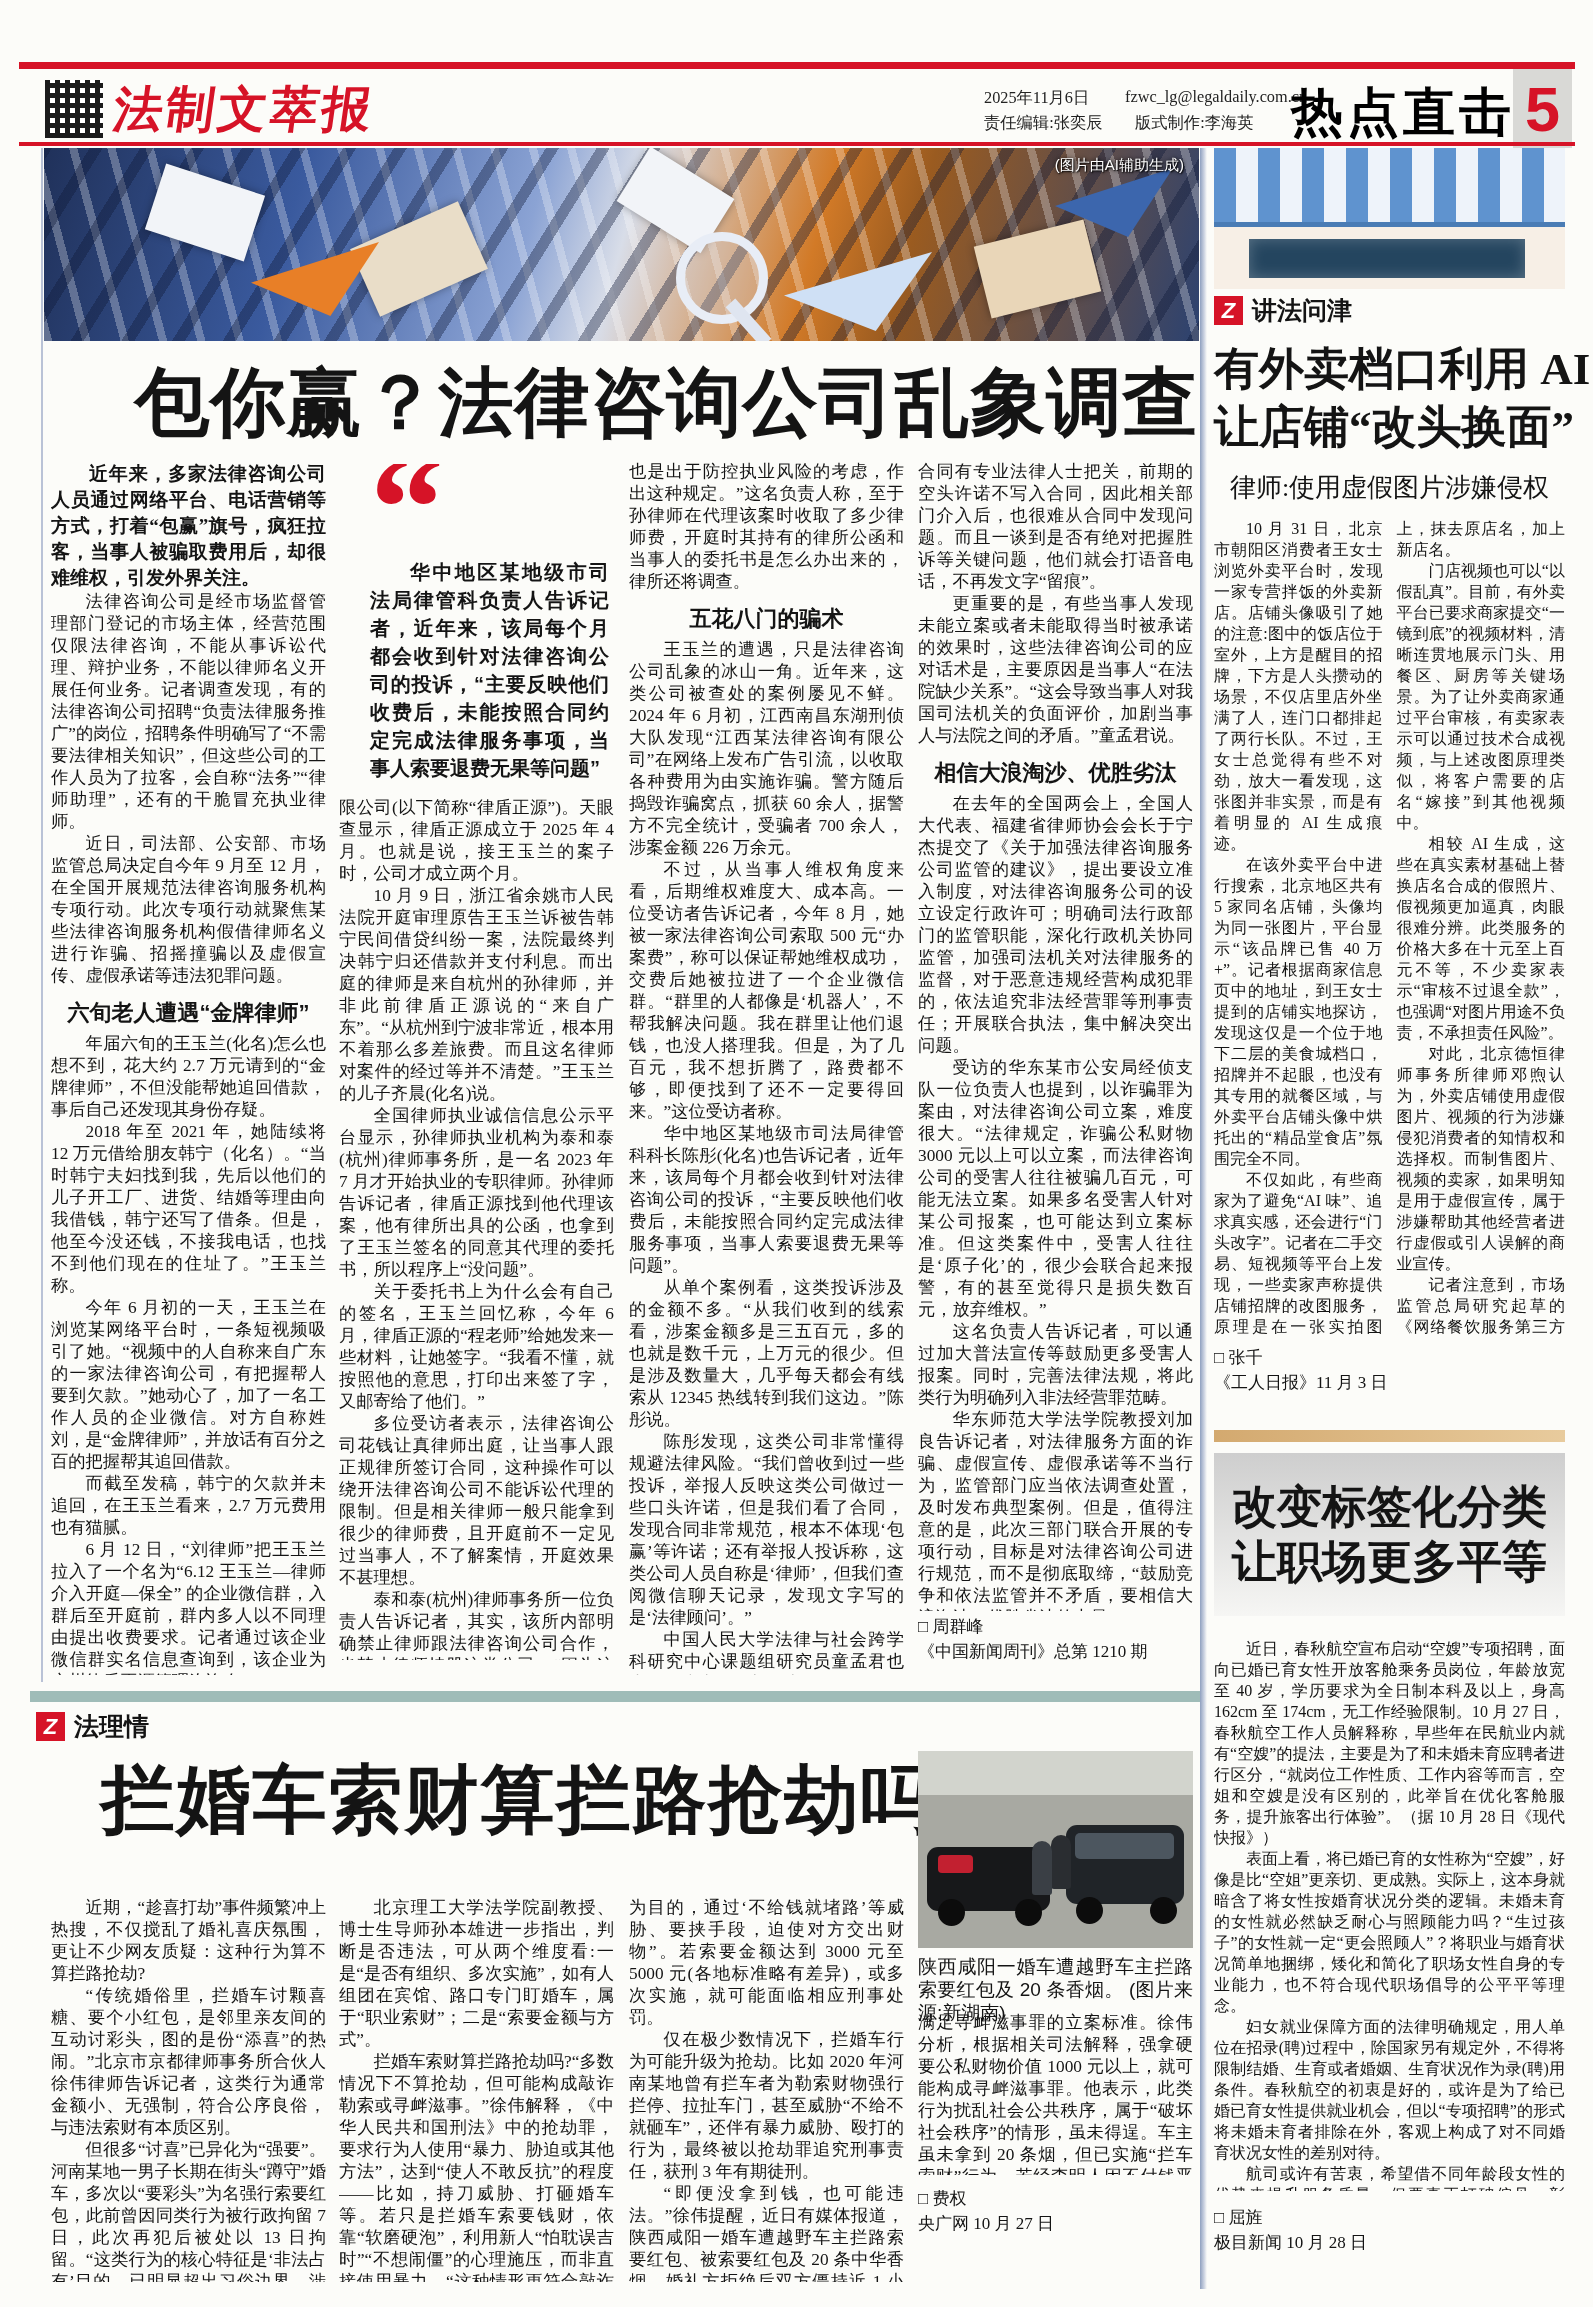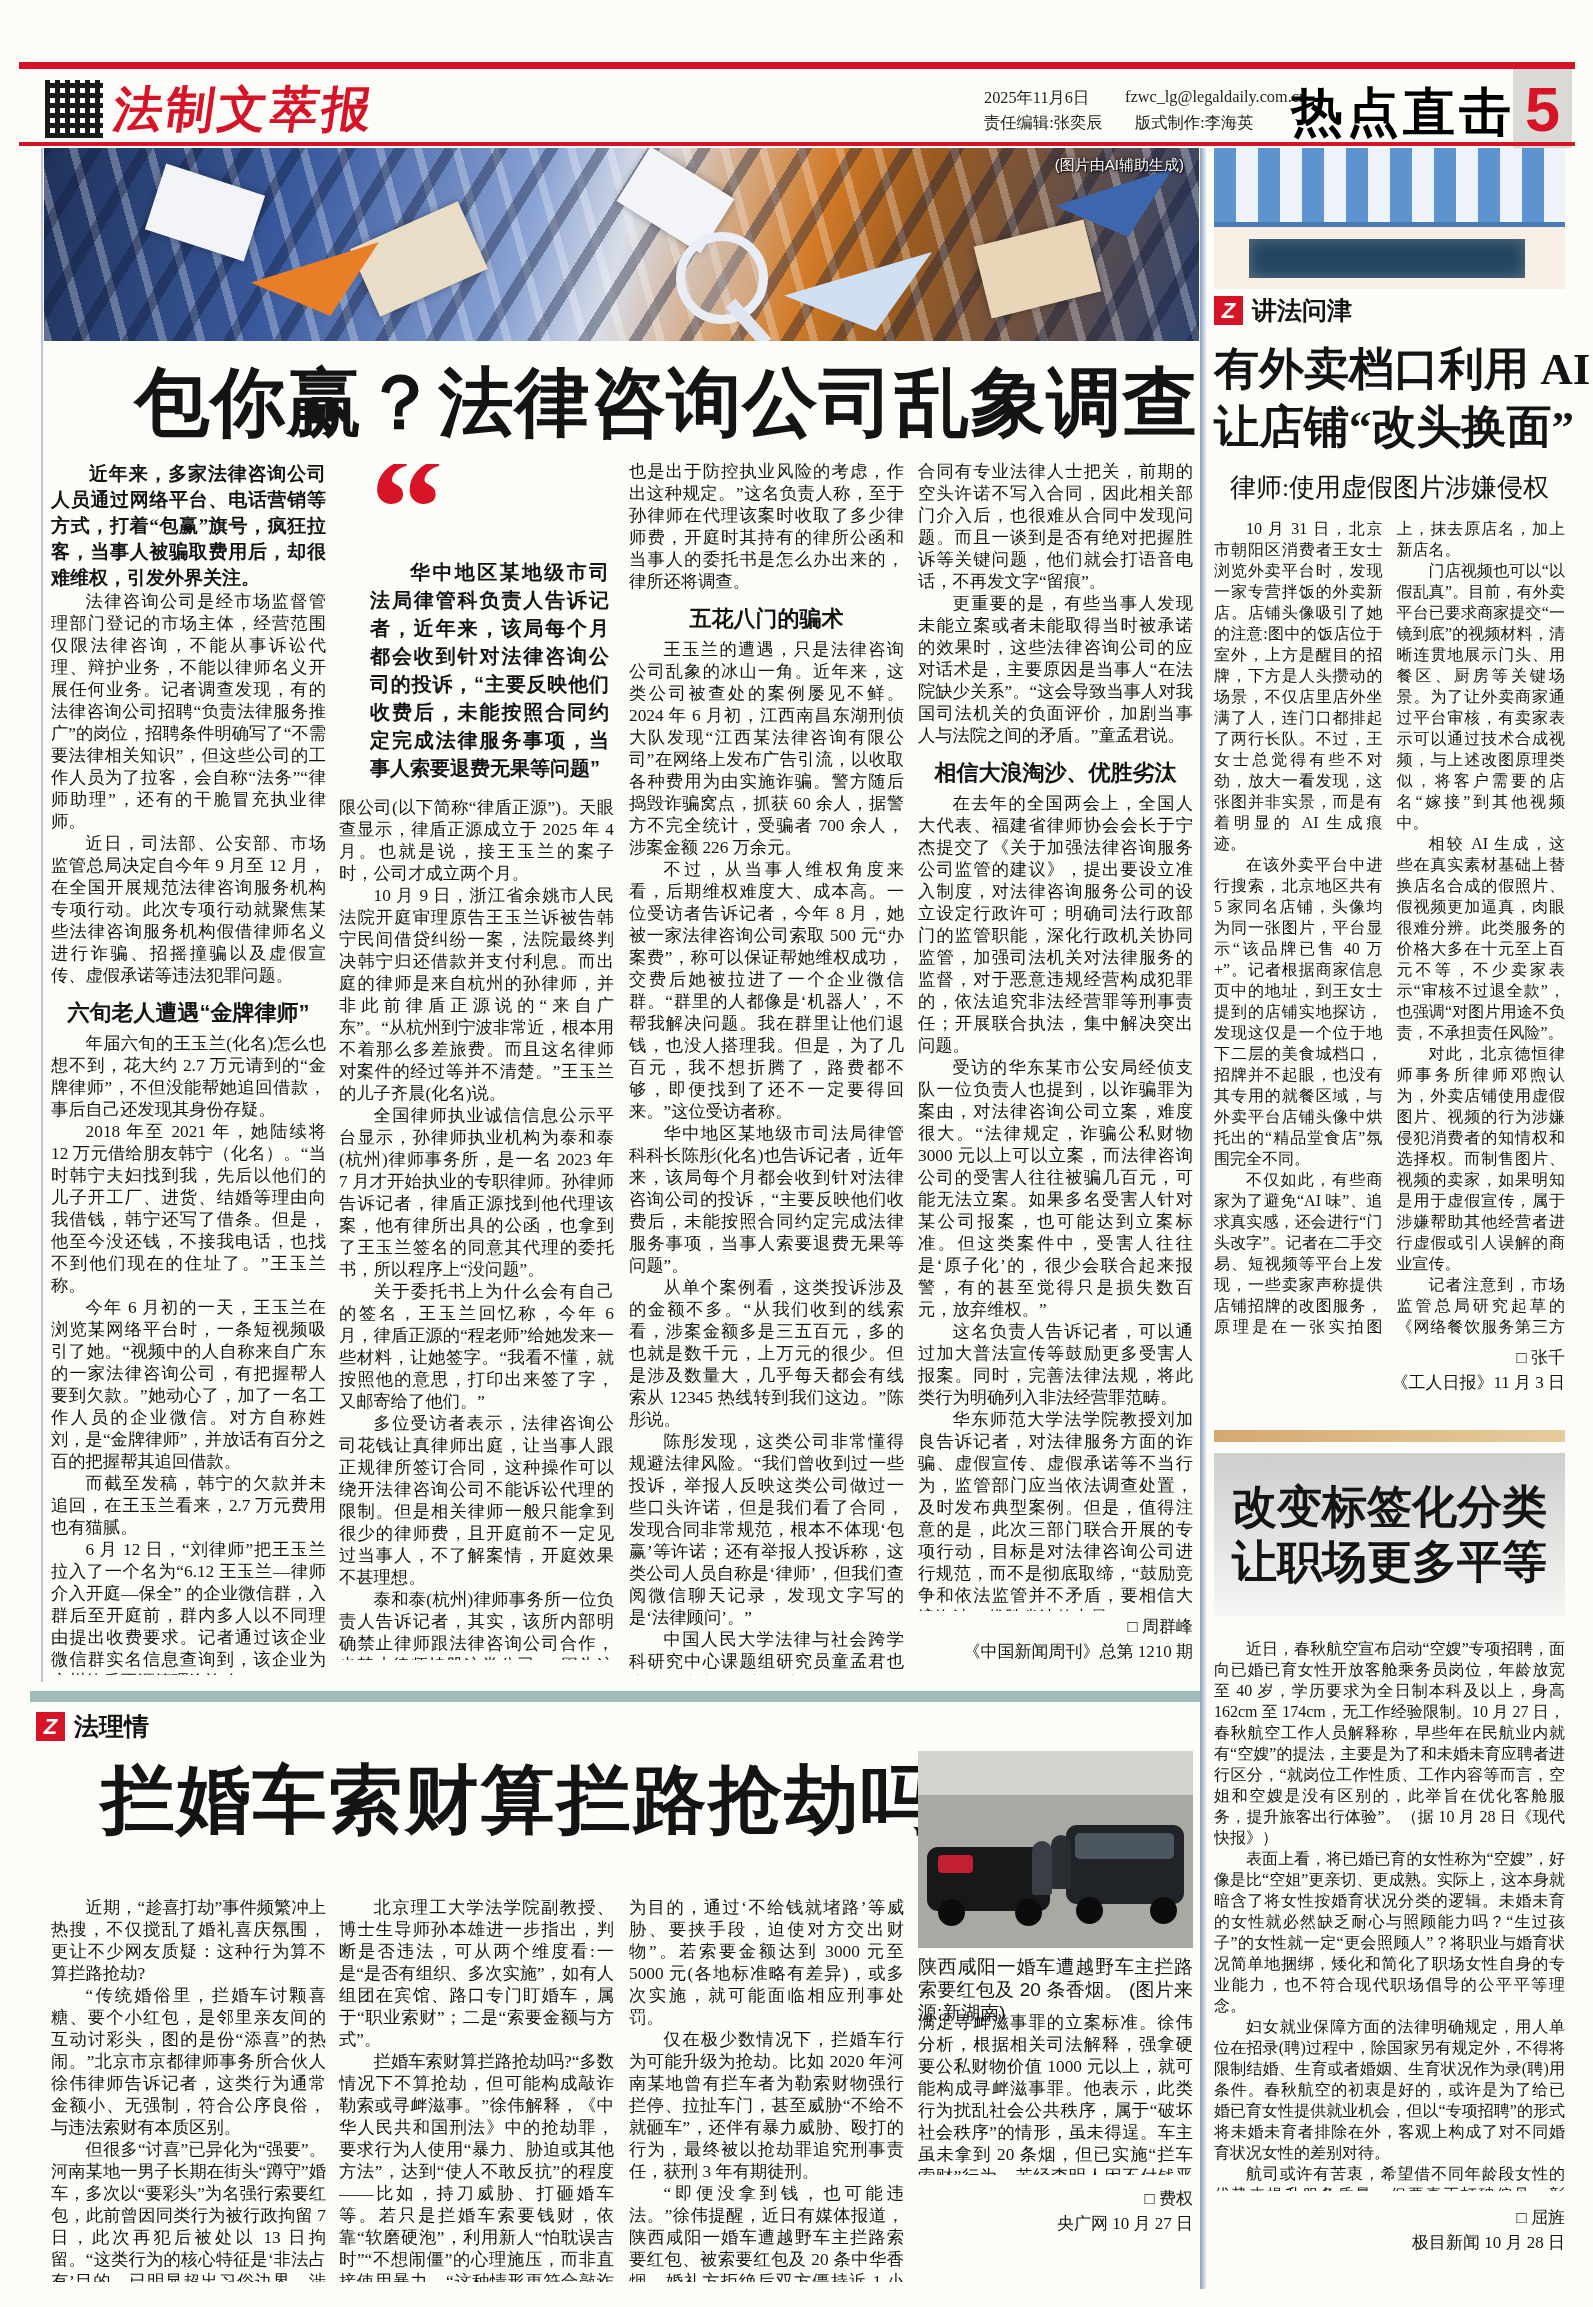--- a/index.html
+++ b/index.html
@@ -45,21 +45,21 @@
   .col{overflow:hidden;font-size:17.3px;line-height:22px;text-align:justify;}
   .col p{margin:0;text-indent:2em;}
   .col p.cont{text-indent:0;}
   .col p.lede{font-weight:bold;font-size:19px;line-height:26px;}
   .subhead{font-family:"Liberation Sans","DejaVu Sans",sans-serif;font-weight:bold;font-size:22px;
       text-align:center;margin:15px 0 9px 0;}
   #pullquote{padding:3px 5px 15px 31px;}
   #quotemark{font-size:148px;line-height:89px;color:#d61327;font-weight:bold;height:94px;overflow:hidden;}
   #pullquotetext{font-family:"Liberation Sans","DejaVu Sans",sans-serif;font-weight:bold;
       font-size:20px;line-height:28px;text-align:justify;text-indent:2em;}
-  .byline{font-size:17px;text-align:right;line-height:25px;}
+  .byline{font-size:17px;text-align:left;line-height:25px;}
   
   .seclabel{display:flex;align-items:center;gap:9px;}
   .zbox{width:29px;height:29px;background:#d61327;color:#fff;display:flex;align-items:center;justify-content:center;
       font-family:"Liberation Sans",sans-serif;font-weight:900;font-size:22px;font-style:italic;}
   .seclabel .lt{font-family:"Liberation Sans","DejaVu Sans",sans-serif;font-weight:bold;font-size:25px;}
   .sbtitle{font-size:45px;font-weight:bold;text-align:center;line-height:58px;white-space:nowrap;}
   #sbsubtitle{font-size:26px;text-align:center;white-space:nowrap;}
   .sbbody{font-size:16px;line-height:21px;text-align:justify;overflow:hidden;}
   .sbbody p{margin:0;text-indent:2em;}
   #sb1body{column-count:2;column-gap:14px;}

